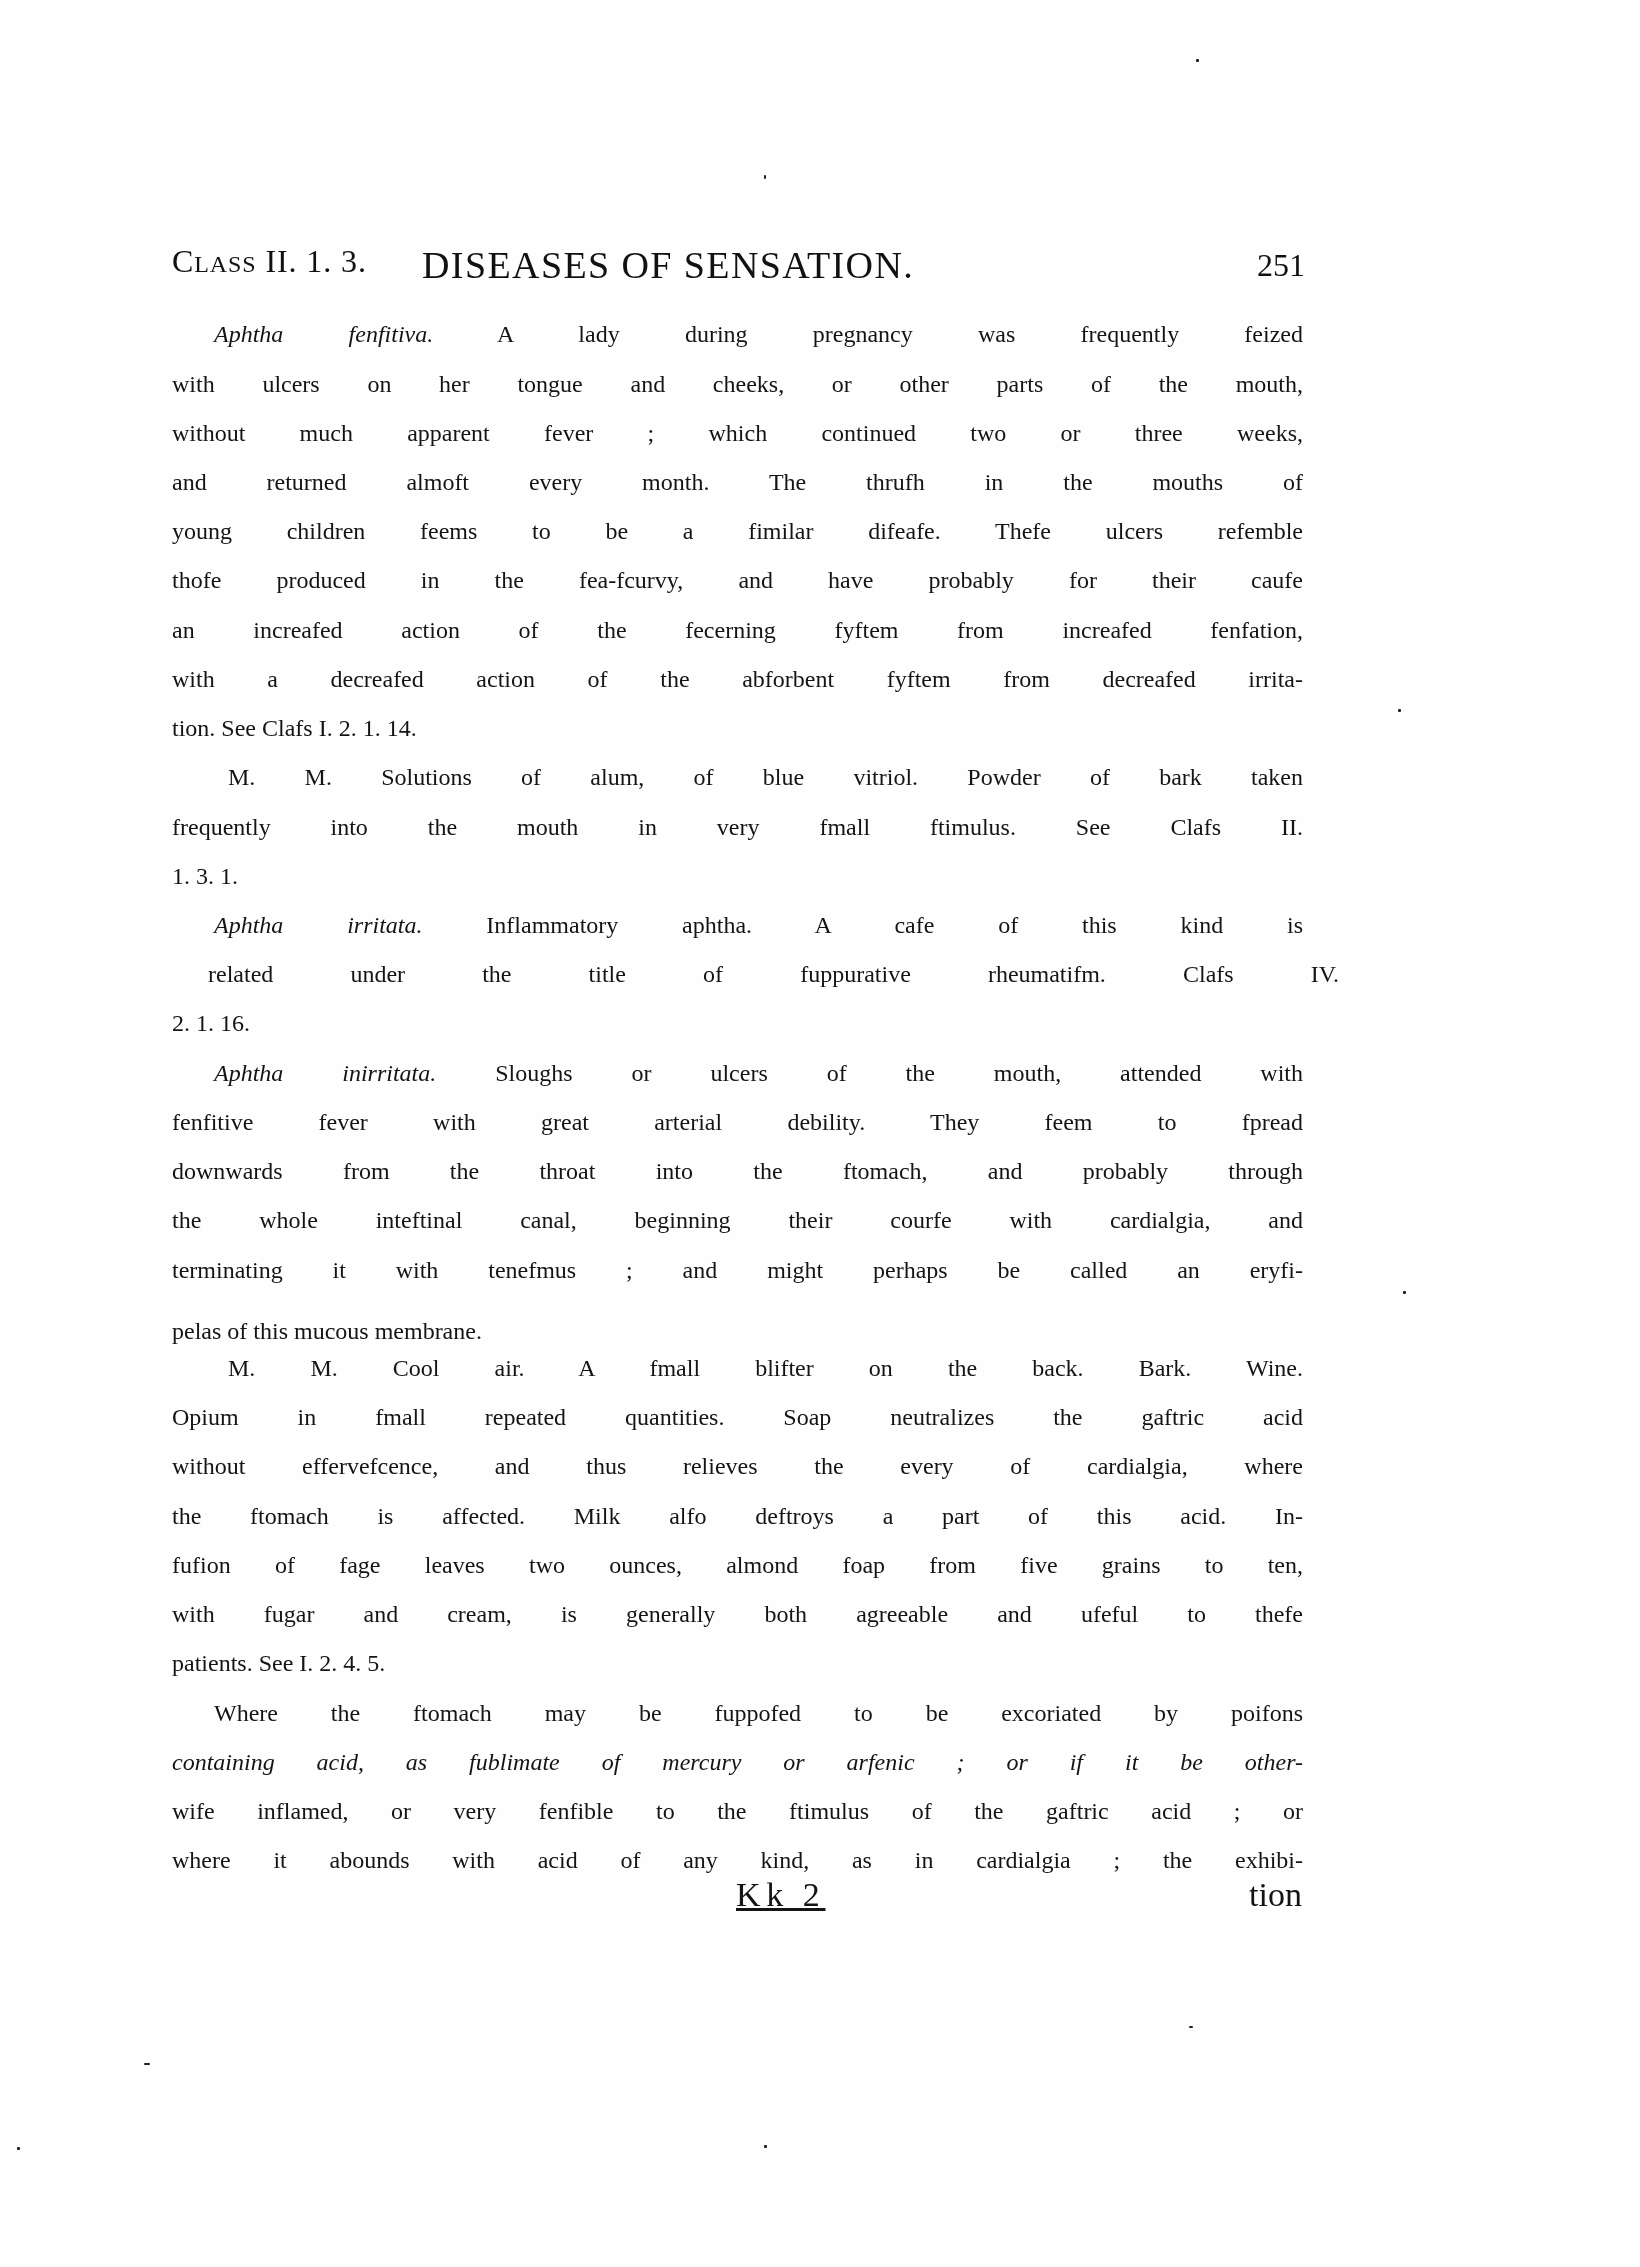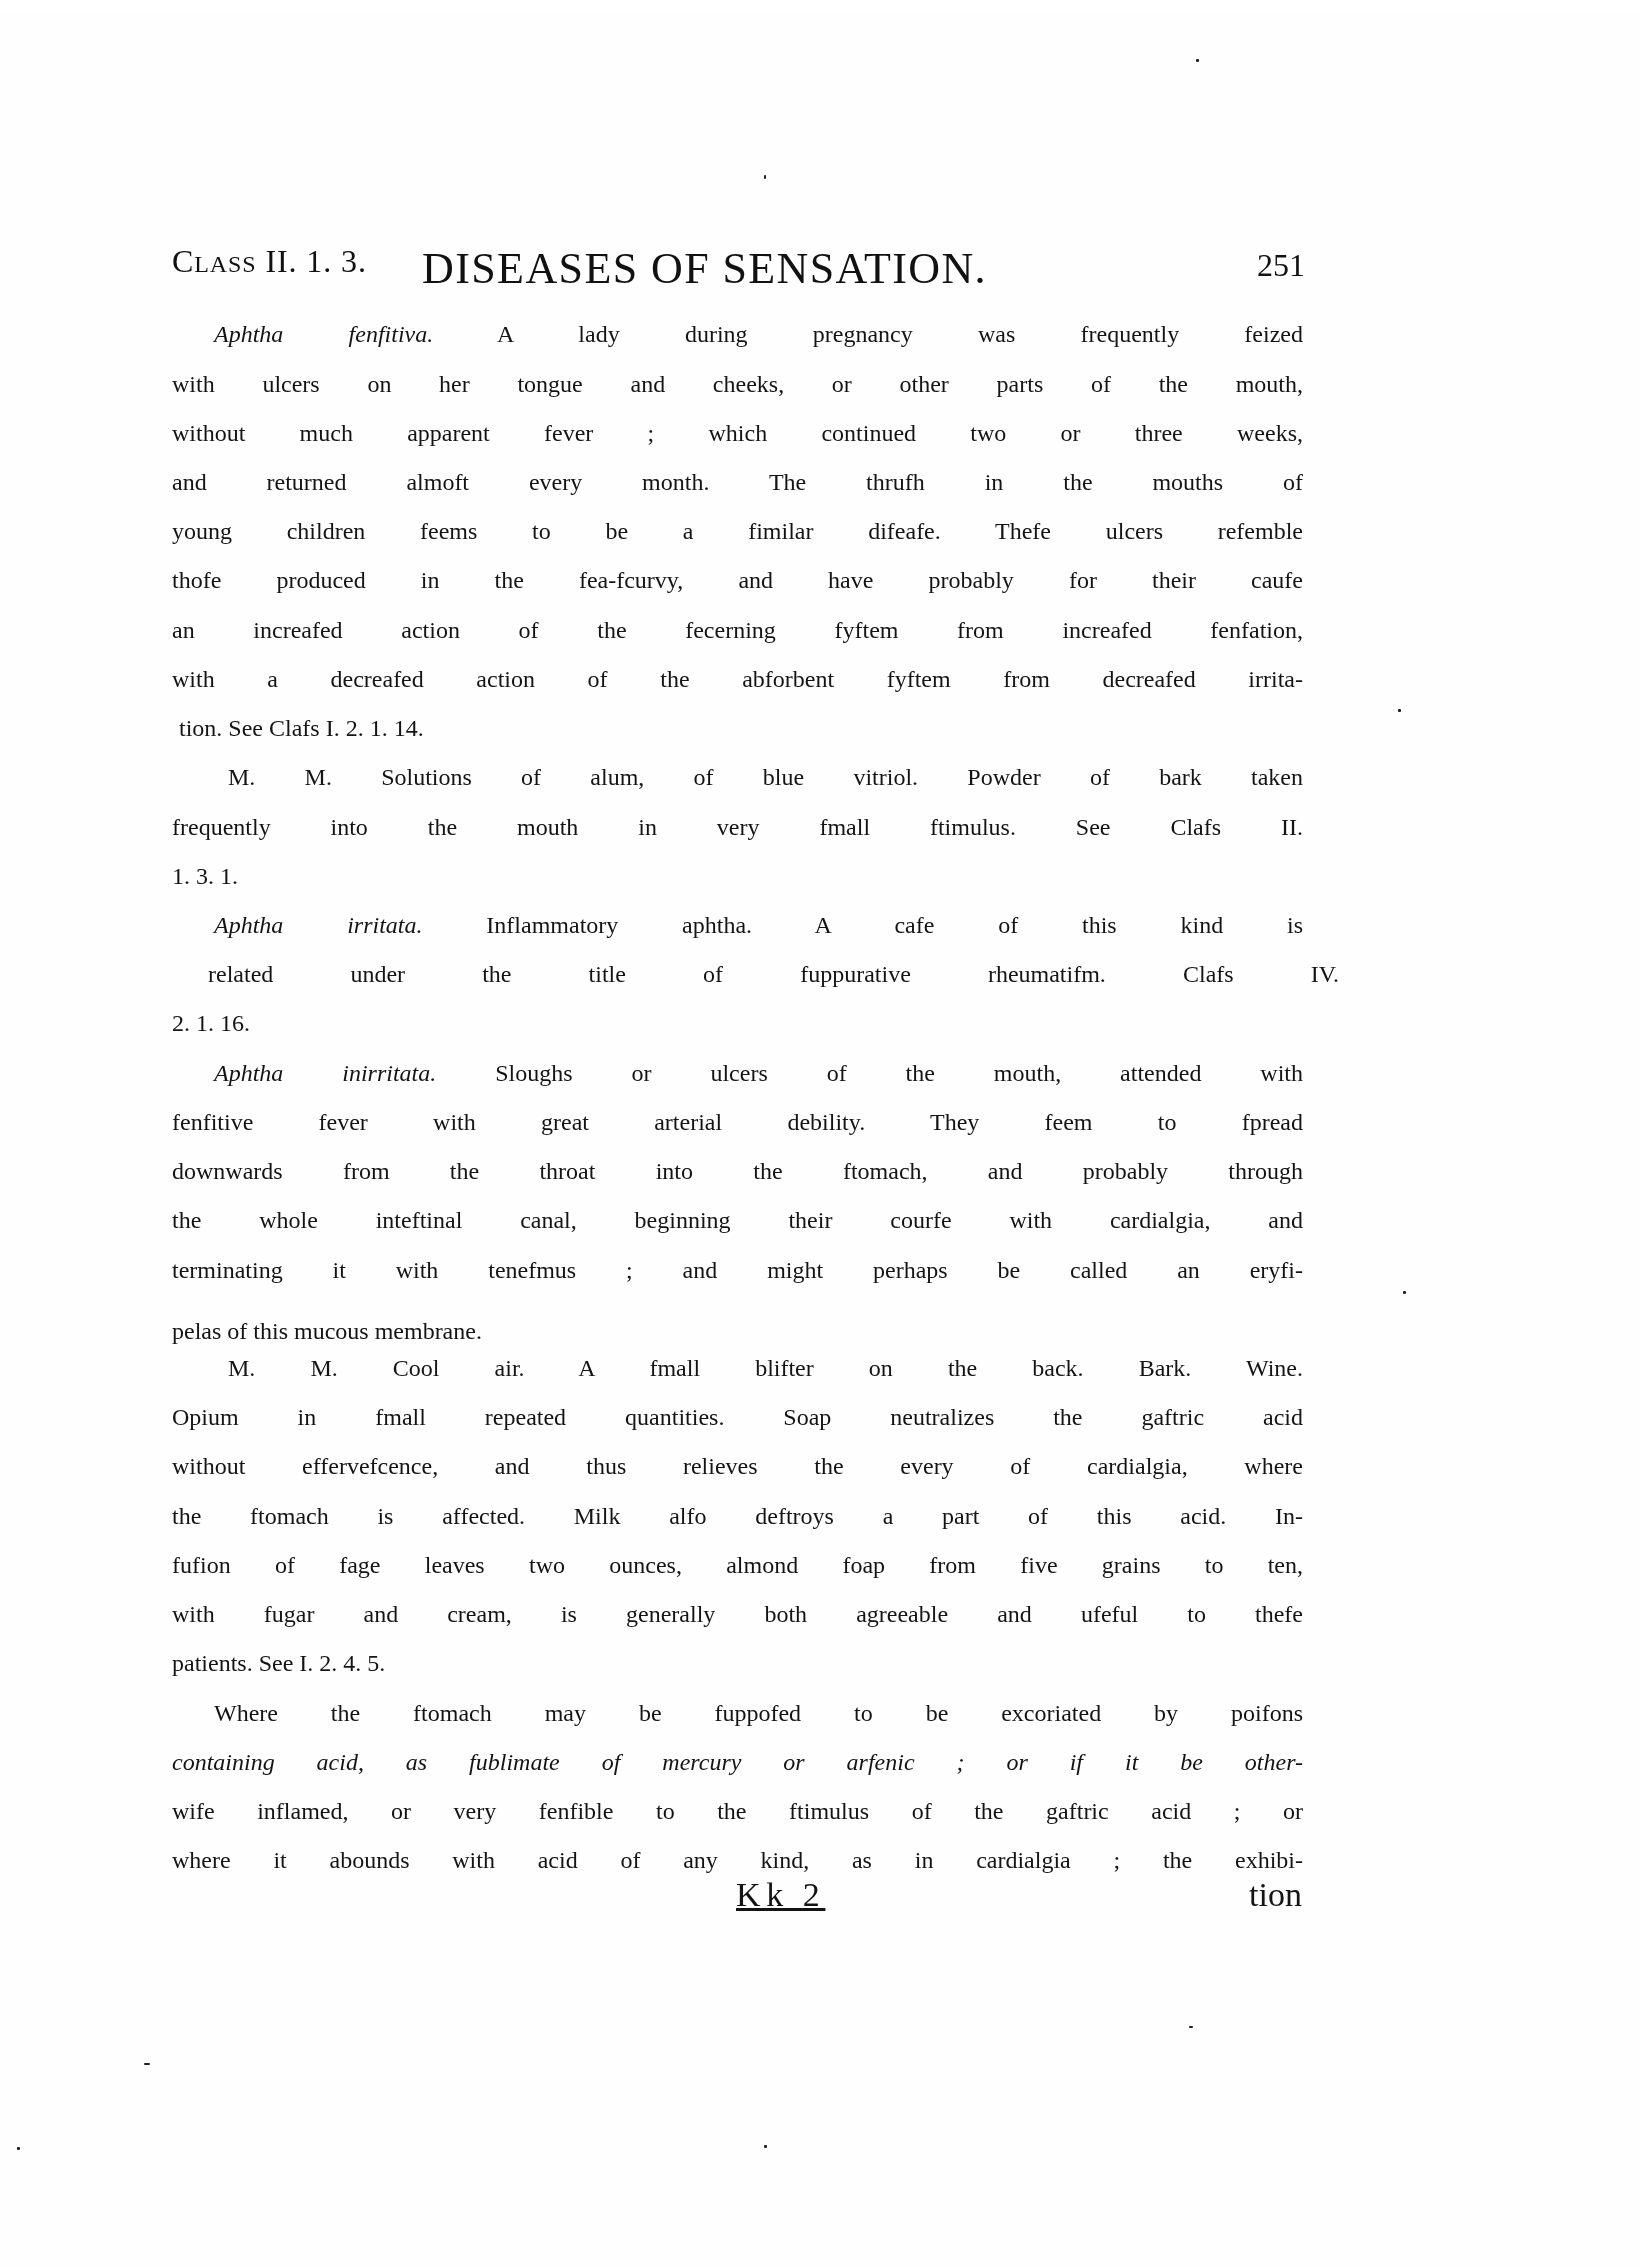--- a/index.html
+++ b/index.html
@@ -2,21 +2,21 @@
 <html style="font-size:15px"><head>
 <meta charset="utf-8">
 <style>
   html, body { margin: 0; padding: 0; background: #ffffff; }
   body { width: 1641px; height: 2267px; position: relative; overflow: hidden; }
   .page { position: absolute; left: 0; top: 12px; width: 1641px; height: 2267px; background: #fefefe; }
   .running-head { position: absolute; left: 172px; top: 231px; width: 1133px; height: 47px;
     font-family: "Liberation Serif", "DejaVu Serif", serif; color: #111; }
   .rh-left { position: absolute; left: 0; top: 0; font-size: 32px; letter-spacing: 0.9px; }
   .rh-left .sc { font-size: 24px; }
-  .rh-title { position: absolute; left: 250px; top: 0; font-size: 44px; letter-spacing: 1.4px; }
+  .rh-title { position: absolute; left: 250px; top: 0; font-size: 38px; letter-spacing: 1.4px; }
   .rh-page { position: absolute; right: 0; top: 3.7px; font-size: 32px; }
   .line { position: absolute; left: 172px; width: 1131px; height: 48px;
     font-family: "Liberation Serif", "DejaVu Serif", serif; font-size: 24px; color: #141414;
     white-space: nowrap; text-align: justify; text-align-last: justify; line-height: 48px; }
   .line.last { text-align-last: left; }
   .line.indent { left: 214px; width: 1089px; }
   .line.indent2 { left: 228px; width: 1075px; }
   .line .it { font-style: italic; }
   .catch { position: absolute; top: 1864px; font-family: "Liberation Serif", "DejaVu Serif", serif;
     font-size: 34px; color: #141414; }
@@ -37,21 +37,21 @@
 
   <div id="body-text">
       <div class="line indent" style="top: 298px;"><span class="it">Aphtha fenfitiva.</span><span>  A lady during pregnancy was frequently feized</span></div>
       <div class="line" style="top: 348px;"><span>with ulcers on her tongue and cheeks, or other parts of the mouth,</span></div>
       <div class="line" style="top: 397px;"><span>without much apparent fever ; which continued two or three weeks,</span></div>
       <div class="line" style="top: 446px;"><span>and returned almoft every month.  The thrufh in the mouths of</span></div>
       <div class="line" style="top: 495px;"><span>young children feems to be a fimilar difeafe.  Thefe ulcers refemble</span></div>
       <div class="line" style="top: 544px;"><span>thofe produced in the fea-fcurvy, and have probably for their caufe</span></div>
       <div class="line" style="top: 594px;"><span>an increafed action of the fecerning fyftem from increafed fenfation,</span></div>
       <div class="line" style="top: 643px;"><span>with a decreafed action of the abforbent fyftem from decreafed irrita-</span></div>
-      <div class="line last" style="top: 692px; margin-left: 7px;"><span>tion.  See Clafs I. 2. 1. 14.</span></div>
+      <div class="line last" style="top: 692px;"><span>tion.  See Clafs I. 2. 1. 14.</span></div>
       <div class="line indent2" style="top: 741px;"><span>M. M. Solutions of alum, of blue vitriol.  Powder of bark taken</span></div>
       <div class="line" style="top: 791px;"><span>frequently into the mouth in very fmall ftimulus.  See Clafs II.</span></div>
       <div class="line last" style="top: 840px;"><span>1. 3. 1.</span></div>
       <div class="line indent" style="top: 889px;"><span class="it">Aphtha irritata.</span><span>  Inflammatory aphtha.  A cafe of this kind is</span></div>
       <div class="line" style="top: 938px; margin-left: 36px;"><span>related under the title of fuppurative rheumatifm.  Clafs IV.</span></div>
       <div class="line last" style="top: 987px;"><span>2. 1. 16.</span></div>
       <div class="line indent" style="top: 1037px;"><span class="it">Aphtha inirritata.</span><span>  Sloughs or ulcers of the mouth, attended with</span></div>
       <div class="line" style="top: 1086px;"><span>fenfitive fever with great arterial debility.  They feem to fpread</span></div>
       <div class="line" style="top: 1135px;"><span>downwards from the throat into the ftomach, and probably through</span></div>
       <div class="line" style="top: 1184px;"><span>the whole inteftinal canal, beginning their courfe with cardialgia, and</span></div>

